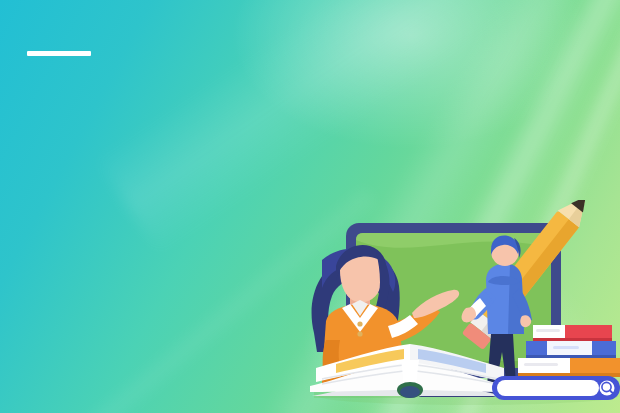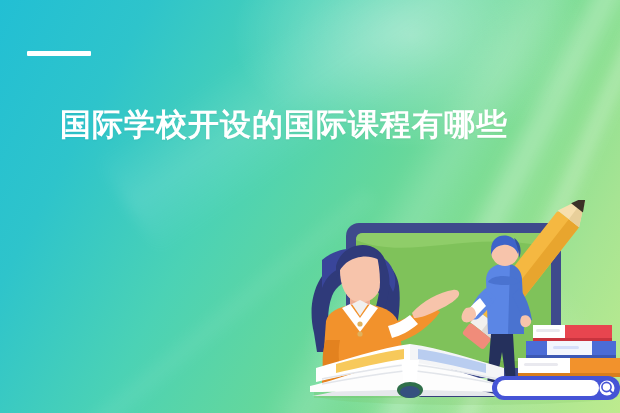--- a/index.html
+++ b/index.html
@@ -90,21 +90,20 @@
   <div class="glow g2"></div>
 
   <div class="streak s4"></div>
   <div class="streak s3"></div>
   <div class="streak s1"></div>
   <div class="streak s2"></div>
   <div class="streak s5"></div>
 
   <div id="accent-bar"></div>
 
-  <div id="headline">国际学校开设的国际课程有哪些</div>
 
   <div id="illustration">
     <svg width="320" height="213" viewBox="0 0 320 213" xmlns="http://www.w3.org/2000/svg">
 
       <ellipse cx="168" cy="196" rx="150" ry="9" fill="#6fba52" opacity="0.16"></ellipse>
 
       <g>
         <rect x="46" y="23" width="215" height="155" rx="13" fill="#3e4a8c"></rect>
         <rect x="56" y="33" width="195" height="135" rx="7" fill="#7fc25a"></rect>
         <path d="M56 40 C110 62 170 28 251 48 L251 40 Q251 33 244 33 L63 33 Q56 33 56 40 Z" fill="#8fcd69"></path>

